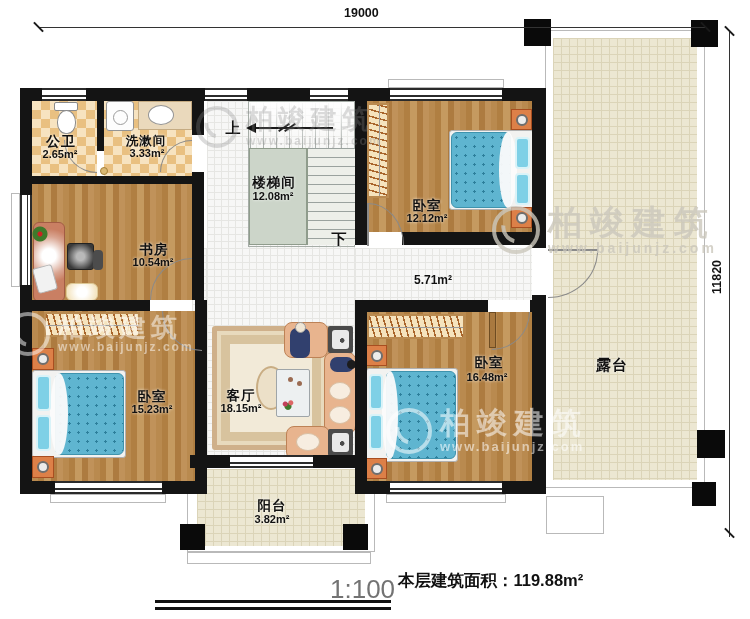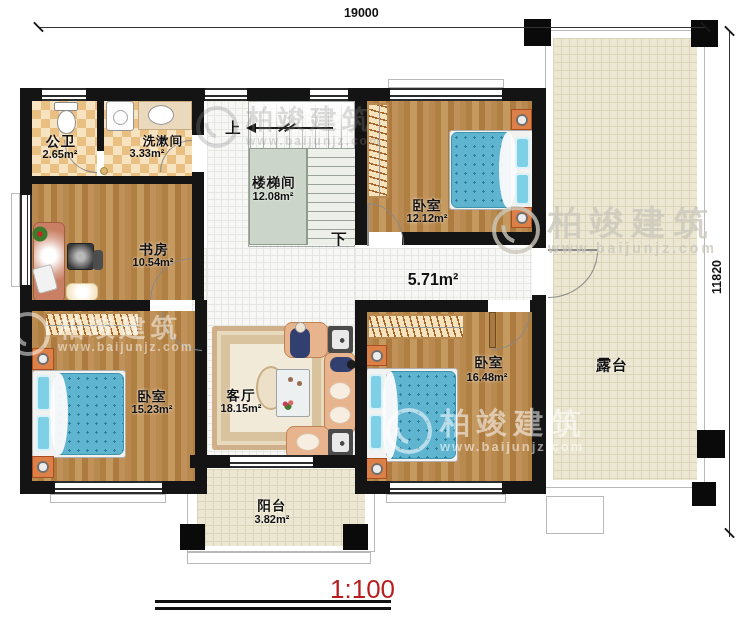--- a/index.html
+++ b/index.html
@@ -71,38 +71,38 @@
          box-shadow: inset 0 0 0 4px #e8dabd, inset 0 0 0 13px #d8c39e; border-radius:3px; }
   .medallion { position:absolute; background:#ece0c8; border:2px solid #c9ad83; border-radius:50%; }
   .ctable { position:absolute; background:#edf0f1; border:1px solid #9fa5a8; border-radius:2px; }
 
   
   .rname, .rarea, .updown, .corr { position:absolute; transform:translate(-50%,-50%);
       font-weight:bold; color:#111; white-space:nowrap; text-shadow:0 0 3px rgba(255,255,255,.9); }
   .rname { font-size:13.5px; letter-spacing:1px; }
   .rarea { font-size:11px; }
   .updown { font-size:15px; }
-  .corr { font-size:16px; }
+  .corr { font-size:12px; }
 
   
   .wm { position:absolute; display:flex; align-items:center; gap:8px; pointer-events:none; }
   .wm .logo { border-radius:50%; border:4px solid currentColor; position:relative; }
   .wm .logo i { position:absolute; left:15%; top:10%; width:65%; height:75%; display:block;
                 border:4px solid transparent; border-left-color:currentColor; border-radius:50%; transform:rotate(-35deg); }
   .wm .t1 { font-weight:bold; line-height:1.02; }
   .wm .t2 { font-weight:bold; }
 
   
   .dimline { position:absolute; background:#333; }
   .tick { position:absolute; width:13px; height:2px; background:#1a1a1a; transform:rotate(45deg); }
   .dimlabel { position:absolute; font-weight:bold; font-size:12.5px; color:#111; }
 
   
   .bigtitle { position:absolute; font-weight:bold; color:#111; font-size:35px; letter-spacing:1px; }
-  .scale { position:absolute; font-weight:normal; color:#b91c1c; font-size:26px; }
+  .scale { position:absolute; font-weight:normal; color:#737373; font-size:26px; }
   .uline { position:absolute; background:#111; }
   .meta { position:absolute; font-weight:bold; color:#111; font-size:16.5px; white-space:nowrap; }
 </style>
 </head>
 <body>
 
 <div class="plan">
 
   <div class="sill" style="left:545px;top:30px;width:160px;height:458px;"></div>
   <div class="abs beige" style="left:553px;top:38px;width:144px;height:442px;"></div>
@@ -311,21 +311,21 @@
         <i></i>
       </span>
     <span>
         <span class="t1" style="font-size:30px;letter-spacing:7px;display:block;">柏竣建筑</span>
     <span class="t2" style="font-size:13px;letter-spacing:2px;display:block;">www.baijunjz.com</span>
       </span>
   </div>
 
   <div class="rname" style="left:61px;top:142px;font-size:14px;">公卫</div>
   <div class="rarea" style="left:60px;top:154px;">2.65m²</div>
-  <div class="rname" style="left:146px;top:141px;font-size:12.5px;margin-left:17px;">洗漱间</div>
+  <div class="rname" style="left:146px;top:141px;font-size:12.5px;">洗漱间</div>
   <div class="rarea" style="left:147px;top:153px;">3.33m²</div>
   <div class="rname" style="left:154px;top:250px;">书房</div>
   <div class="rarea" style="left:153px;top:262px;">10.54m²</div>
   <div class="rname" style="left:274px;top:183px;">楼梯间</div>
   <div class="rarea" style="left:273px;top:196px;">12.08m²</div>
   <div class="rname" style="left:427px;top:206px;">卧室</div>
   <div class="rarea" style="left:427px;top:218px;">12.12m²</div>
   <div class="corr" style="left:433px;top:280px;">5.71m²</div>
   <div class="rname" style="left:241px;top:396px;">客厅</div>
   <div class="rarea" style="left:241px;top:408px;">18.15m²</div>
@@ -342,14 +342,17 @@
   <div class="tick" style="left:699px;top:26px;"></div>
   <div class="dimlabel" style="left:344px;top:6px;">19000</div>
   <div class="dimline" style="left:729px;top:32px;width:1px;height:505px;"></div>
   <div class="tick" style="left:723px;top:30px;"></div>
   <div class="tick" style="left:723px;top:532px;"></div>
   <div class="dimlabel" style="left:700px;top:270px;transform:rotate(-90deg);">11820</div>
 
   <div class="scale" style="left:330px;top:574px;">1:100</div>
   <div class="uline" style="left:155px;top:600px;width:236px;height:3px;"></div>
   <div class="uline" style="left:155px;top:607px;width:236px;height:2.5px;"></div>
+  <div class="meta" style="left:398px;top:570px;">
+    <span>本层建筑面积：</span><span>119.88m²</span>
+  </div>
 
 </div>
 
 </body></html>

